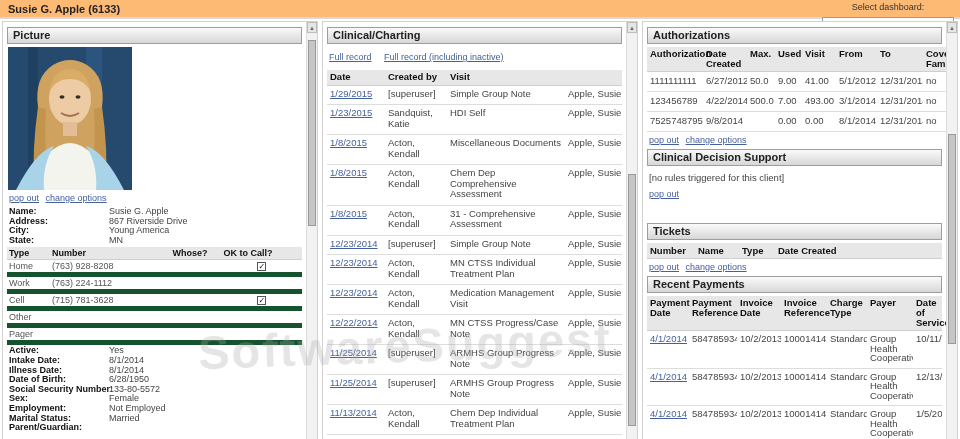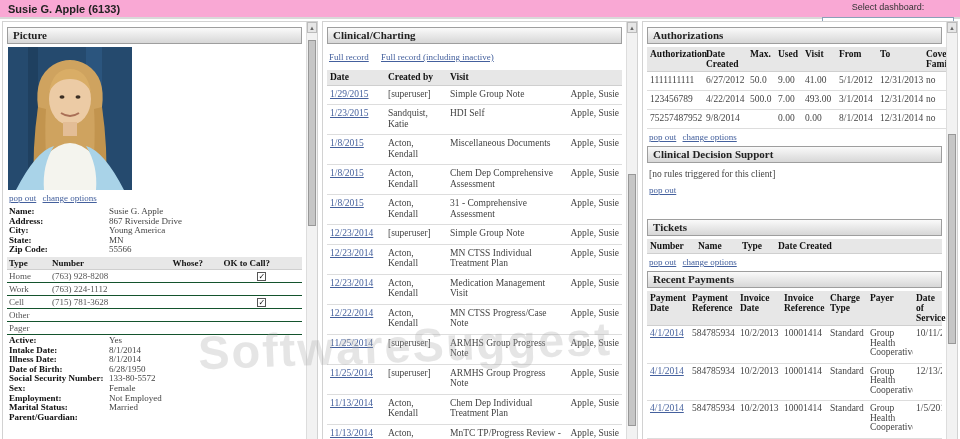--- a/index.html
+++ b/index.html
@@ -7,57 +7,57 @@
   .page {
     position: relative; width: 960px; height: 439px;
     background:#fff; overflow: hidden;
     font-family: "Liberation Sans", "DejaVu Sans", sans-serif;
     color:#333;
   }
   a { color:#44609d; text-decoration: underline; cursor:pointer; }
 
   
   .topbar { position:absolute; top:0; left:0; right:0; height:19px;
-    border-bottom:2px solid #d9d9d9; background:#f9a8d4; }
+    border-bottom:2px solid #d9d9d9; background:#fdba74; }
   .client-title { position:absolute; left:8px; top:3px; font-size:11px; font-weight:bold; color:#222; }
   .topbar-right { position:absolute; right:6px; top:2px; font-size:9px; color:#333; display:flex; align-items:center; gap:5px;flex-direction:column; }
   .dash-select { display:inline-flex; align-items:center; justify-content:space-between;
     border:1px solid #8aa0b8; background:#fff; width:132px; height:16px; padding:0 2px 0 4px; font-size:9px; color:#222; }
   .dash-select .arrow { font-size:7px; color:#444; }
 
   
   .watermark { position:absolute; left:198px; top:318px; font-size:47px; font-weight:bold;
     color:rgba(170,170,170,0.30); letter-spacing:2px; transform:rotate(-2deg); pointer-events:none; z-index:50; }
 
   
   .panel { position:absolute; top:21px; bottom:0; width:316px; background:#fff;
     border:1px solid #d2d2d2; border-bottom:none; overflow:hidden; }
   #panel-left { left:2px; } #panel-mid { left:322px; } #panel-right { left:642px; }
-  .panel-body { position:absolute; left:0; top:0; bottom:0; right:11px; padding:3px 4px 16px 4px; overflow:hidden;font-family:Liberation Serif, serif; }
+  .panel-body { position:absolute; left:0; top:0; bottom:0; right:11px; padding:3px 4px 16px 4px; overflow:hidden; }
 
   .sec-hdr { border:1px solid #9e9e9e; background:linear-gradient(#fafafa,#d7d7d7);
     font-size:11px; font-weight:bold; color:#222; padding:1px 5px 2px 5px; margin:2px 0 3px 0; }
 
   .links-row { font-size:9px; margin:3px 0 4px 2px; }
   .links-row a { margin-right:4px; }
 
   
   .scrollbar { position:absolute; right:0; top:0; bottom:0; width:11px; background:#f2f2f2; border-left:1px solid #ddd; }
   .sb-up { position:absolute; top:0; left:0; right:0; height:11px; background:#e6e6e6; border:1px solid #bbb;
     font-size:6px; color:#666; text-align:center; line-height:10px; }
   .sb-thumb { position:absolute; left:1px; right:1px; background:#c6c6c6; border:1px solid #989898; }
 
   
   .photo-wrap { margin:2px 0 2px 1px; width:124px; height:143px; }
   .kv { font-size:9px; line-height:9.6px; position:relative; padding-left:2px; }
   .kv .k { font-weight:bold; color:#111; }
   .kv .v { position:absolute; left:102px; color:#444; white-space:nowrap; }
   .phone-table { width:100%; border-collapse:collapse; table-layout:fixed; margin:2px 0 1px 0; }
   .phone-table th { background:#e7e7e7; font-size:9px; text-align:left; padding:1px 2px; color:#111; border-bottom:1px solid #cfcfcf; }
-  .phone-table td { font-size:9px; padding:1px 2px; border-bottom:1px solid #14532d; color:#555; }
+  .phone-table td { font-size:9px; padding:1px 2px; border-bottom:5px solid #14532d; color:#555; }
   .phone-table .okcol { text-align:center; }
   .cb { display:inline-block; width:9px; height:9px; border:1px solid #555; background:#fff;
     font-size:8px; line-height:8px; text-align:center; color:#111; }
 
   
   table.data { width:100%; border-collapse:collapse; table-layout:fixed; }
   table.data th { background:#e7e7e7; font-size:9.5px; text-align:left; vertical-align:top;
     padding:2px 3px; color:#111; border-bottom:1px solid #cfcfcf; }
   table.data td { font-size:9.5px; vertical-align:top; padding:3px 3px 5px 3px;
     border-bottom:1px solid #ddd; color:#444; overflow:hidden; }
@@ -139,24 +139,20 @@
           <div class="kv">
             <span class="k">City:</span>
             <span class="v">Young America</span>
           </div>
 
           <div class="kv">
             <span class="k">State:</span>
             <span class="v">MN</span>
           </div>
 
-          <div class="kv">
-            <span class="k">Zip Code:</span>
-            <span class="v">55566</span>
-          </div>
 
       </div>
 
       <table class="phone-table">
         <colgroup>
             <col style="width:32px">
             <col style="width:90px">
             <col style="width:38px">
             <col style="width:60px">
           </colgroup>

